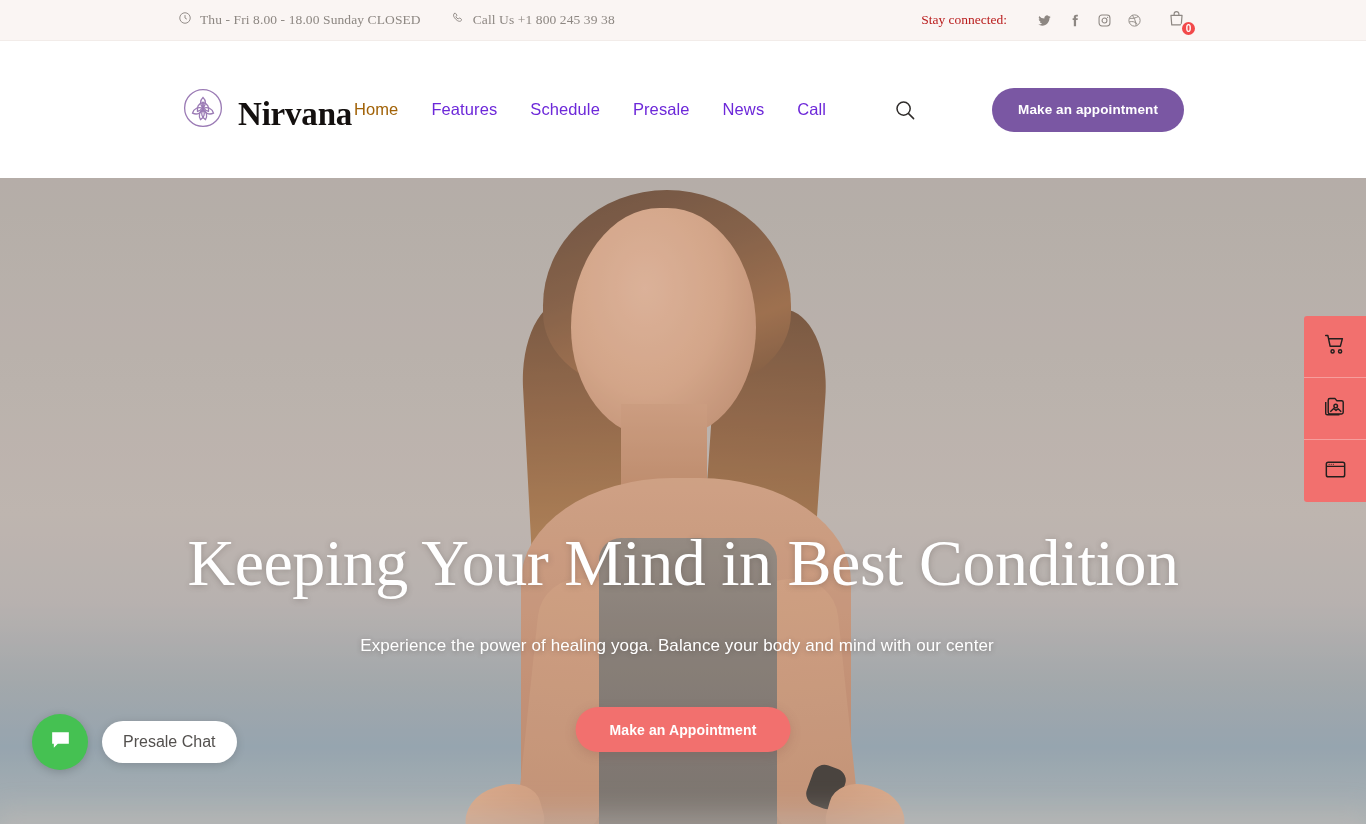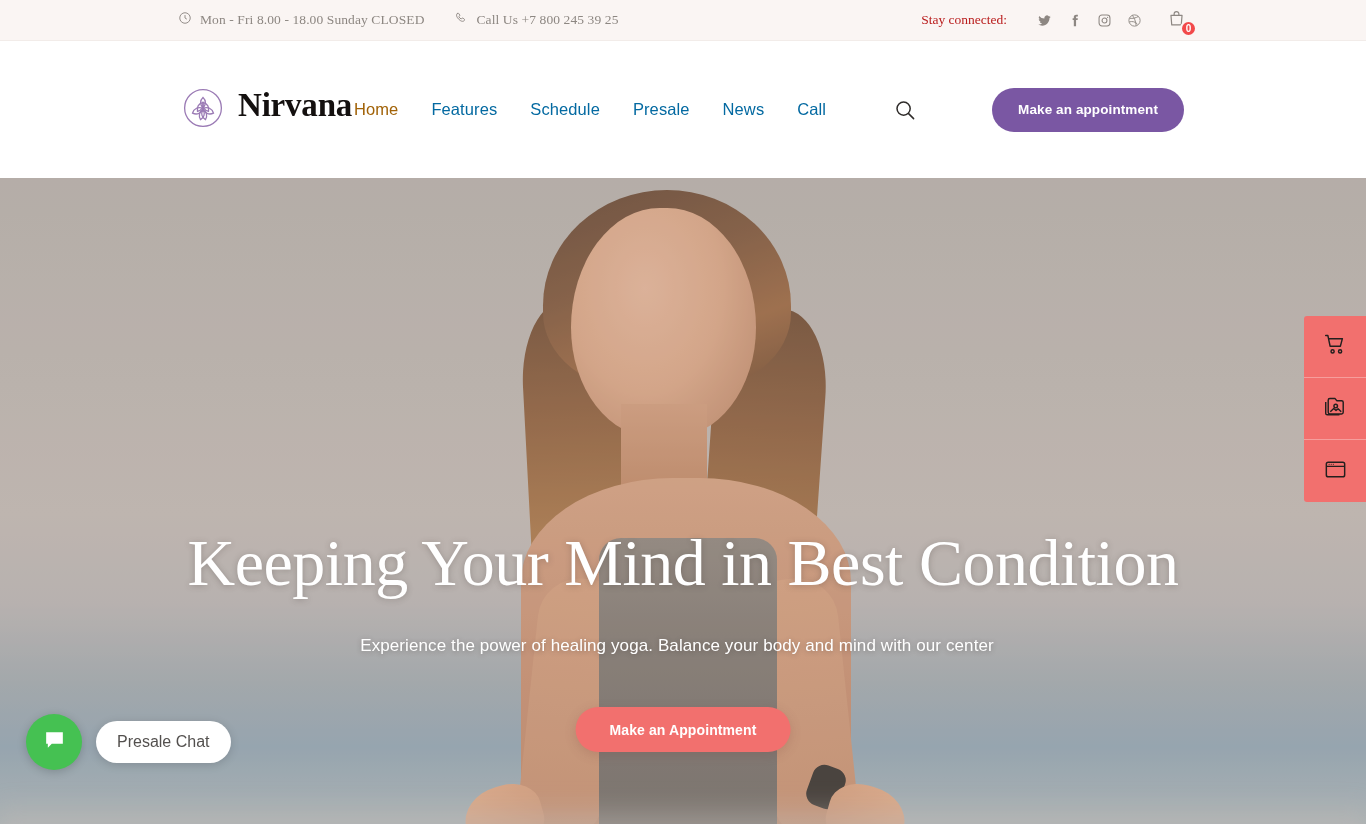--- a/index.html
+++ b/index.html
@@ -33,28 +33,28 @@
     display:flex;align-items:center;justify-content:center;
     border:2px solid #faf5f3; padding:0 1px;}
 
   
   .header{
     height:137px; background:#fff;
     display:flex; align-items:center;
     padding:0 182px;
     position:relative; z-index:30;
   }
-  .brand{ display:flex; align-items:flex-start; gap:14px; cursor:pointer; }
+  .brand{ display:flex; align-items:flex-end; gap:14px; cursor:pointer; }
   .brand-name{
     font-family:"Liberation Serif", serif;
     font-size:33px; font-weight:bold; color:#14100f; letter-spacing:-.2px;
   }
   .nav{ display:flex; align-items:center; gap:33px; margin-left:auto; }
   .nav-link{
-    font-size:16.5px; color:#0369a1; cursor:pointer; white-space:nowrap;
+    font-size:16.5px; color:#6d28d9; cursor:pointer; white-space:nowrap;
     letter-spacing:.1px;
   }
   .nav-link.active{ color:#a16207; }
   .search-btn{ margin-left:33px; width:26px;height:26px; display:flex;align-items:center;justify-content:center; cursor:pointer;color:#2e2b29;}
   .appt-btn{
     margin-left:41px;
     background:#7a57a3; color:#fff;
     border-radius:30px;
     height:44px; padding:0 26px;
     display:flex;align-items:center;justify-content:center;
@@ -157,21 +157,21 @@
     position:absolute; right:0; top:316px; z-index:45;
     width:62px; display:flex; flex-direction:column;
     border-radius:3px 0 0 3px; overflow:hidden;
   }
   .sidetab{ height:62px; background:#f2706e; color:#231f1e;
     display:flex;align-items:center;justify-content:center; cursor:pointer;
     border-bottom:1px solid rgba(255,255,255,.32);}
   .sidetab:last-child{ border-bottom:none; }
 
   
-  .chatwidget{ position:absolute; left:26px; top:714px; z-index:46;
+  .chatwidget{ position:absolute; left:32px; top:714px; z-index:46;
     display:flex; align-items:center; gap:14px; }
   .chat-fab{ width:56px;height:56px;border-radius:50%;
     background:#45c152; display:flex;align-items:center;justify-content:center;
     cursor:pointer; box-shadow:0 2px 10px rgba(0,0,0,.18);}
   .chat-pill{ background:#fff; border-radius:28px;
     height:42px; padding:0 21px; display:flex;align-items:center;
     font-size:16px; color:#53504e; cursor:pointer; white-space:nowrap;
     box-shadow:0 2px 10px rgba(0,0,0,.15);}
 </style>
 </head>
@@ -179,29 +179,29 @@
 
 <div class="topbar">
   <div class="tb-left">
     <div class="tb-item">
       <span>
         <svg width="14" height="14" viewBox="0 0 24 24" fill="none" stroke="#8d8782" stroke-width="1.6">
           <circle cx="12" cy="12" r="9"></circle>
             <path d="M12 7v5l3.2 2"></path>
         </svg>
       </span>
-      <span>Mon - Fri 8.00 - 18.00 Sunday CLOSED</span>
+      <span>Thu - Fri 8.00 - 18.00 Sunday CLOSED</span>
     </div>
     <div class="tb-item">
       <span>
         <svg width="14" height="14" viewBox="0 0 24 24" fill="none" stroke="#8d8782" stroke-width="1.6" stroke-linecap="round">
           <path d="M5.5 4.5c1.2-1.1 2.6-.6 3.2.5l1 1.9c.4.8.2 1.5-.5 2l-.9.7c.7 1.8 2.3 3.4 4.1 4.1l.7-.9c.5-.7 1.2-.9 2-.5l1.9 1c1.1.6 1.6 2 .5 3.2-1.4 1.5-3.6 1.6-6.1.2-2.3-1.3-4.6-3.6-5.9-5.9C3.9 8.1 4 5.9 5.5 4.5z"></path>
         </svg>
       </span>
-      <span>Call Us +7 800 245 39 25</span>
+      <span>Call Us +1 800 245 39 38</span>
     </div>
   </div>
 
   <div class="tb-right">
     <span class="tb-stay">Stay connected:</span>
 
     <span class="soc">
       <svg width="15" height="15" viewBox="0 0 24 24" fill="#8d8782">
         <path d="M22 5.9c-.7.3-1.5.5-2.4.6.9-.5 1.5-1.3 1.8-2.3-.8.5-1.7.8-2.6 1a4.1 4.1 0 00-7 3.7A11.6 11.6 0 013.4 4.6a4.1 4.1 0 001.3 5.5c-.7 0-1.3-.2-1.8-.5 0 2 1.4 3.7 3.3 4.1-.6.2-1.2.2-1.8.1a4.1 4.1 0 003.8 2.9A8.2 8.2 0 012 18.4a11.6 11.6 0 006.3 1.8c7.5 0 11.7-6.3 11.7-11.7v-.5c.8-.6 1.5-1.3 2-2.1z"></path>
       </svg>

